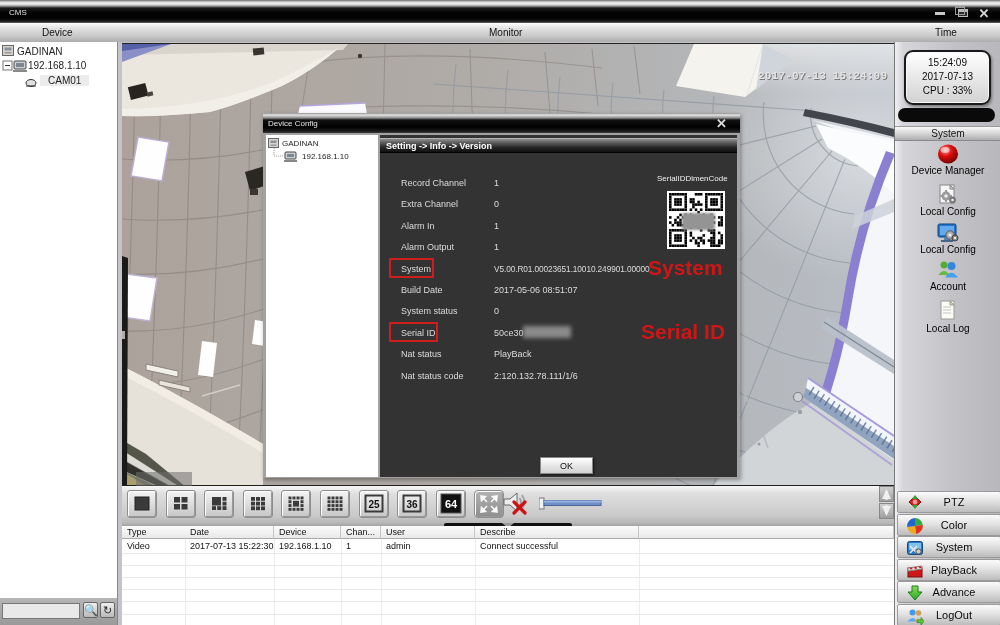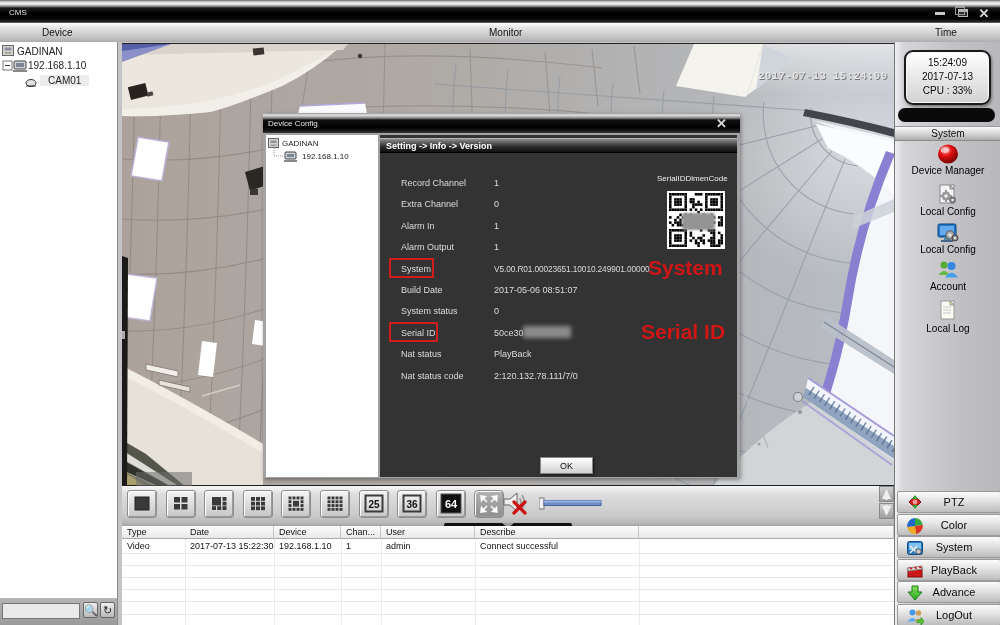--- a/index.html
+++ b/index.html
@@ -598,21 +598,21 @@
       <div class="frow" style="left:114px;top:129px;font-size:8.3px;letter-spacing:-0.1px;">V5.00.R01.00023651.10010.249901.00000</div>
       <div class="frow" style="left:21px;top:150px;">Build Date</div>
       <div class="frow" style="left:114px;top:150px;">2017-05-06 08:51:07</div>
       <div class="frow" style="left:21px;top:171px;">System status</div>
       <div class="frow" style="left:114px;top:171px;">0</div>
       <div class="frow" style="left:21px;top:193px;">Serial ID</div>
       <div class="frow" style="left:114px;top:193px;">50ce30</div>
       <div class="frow" style="left:21px;top:214px;">Nat status</div>
       <div class="frow" style="left:114px;top:214px;">PlayBack</div>
       <div class="frow" style="left:21px;top:236px;">Nat status code</div>
-      <div class="frow" style="left:114px;top:236px;">2:120.132.78.111/7/0</div>
+      <div class="frow" style="left:114px;top:236px;">2:120.132.78.111/1/6</div>
       <div style="position:absolute;left:143px;top:191px;width:48px;height:12px;background:#9a9a9a;filter:blur(2px);opacity:.85;"></div>
       <div class="redbox" style="left:9px;top:123px;width:45px;height:20px;"></div>
       <div class="redbox" style="left:9px;top:187px;width:49px;height:20px;"></div>
       <div class="bigred" style="left:268px;top:121px;">System</div>
       <div class="bigred" style="left:261px;top:185px;">Serial ID</div>
       <div class="frow" style="left:277px;top:39px;font-size:8px;color:#f0f0f0;white-space:nowrap;">SerialIDDimenCode</div>
       <div style="position:absolute;left:287px;top:56px;width:58px;height:58px;background:#fff;padding:2px;"><svg width="54" height="54" viewBox="0 0 53.5 53.5">
             <g fill="#000">
               <rect x="0.00" y="0.00" width="2.55" height="2.55"></rect>
               <rect x="2.55" y="0.00" width="2.55" height="2.55"></rect>

